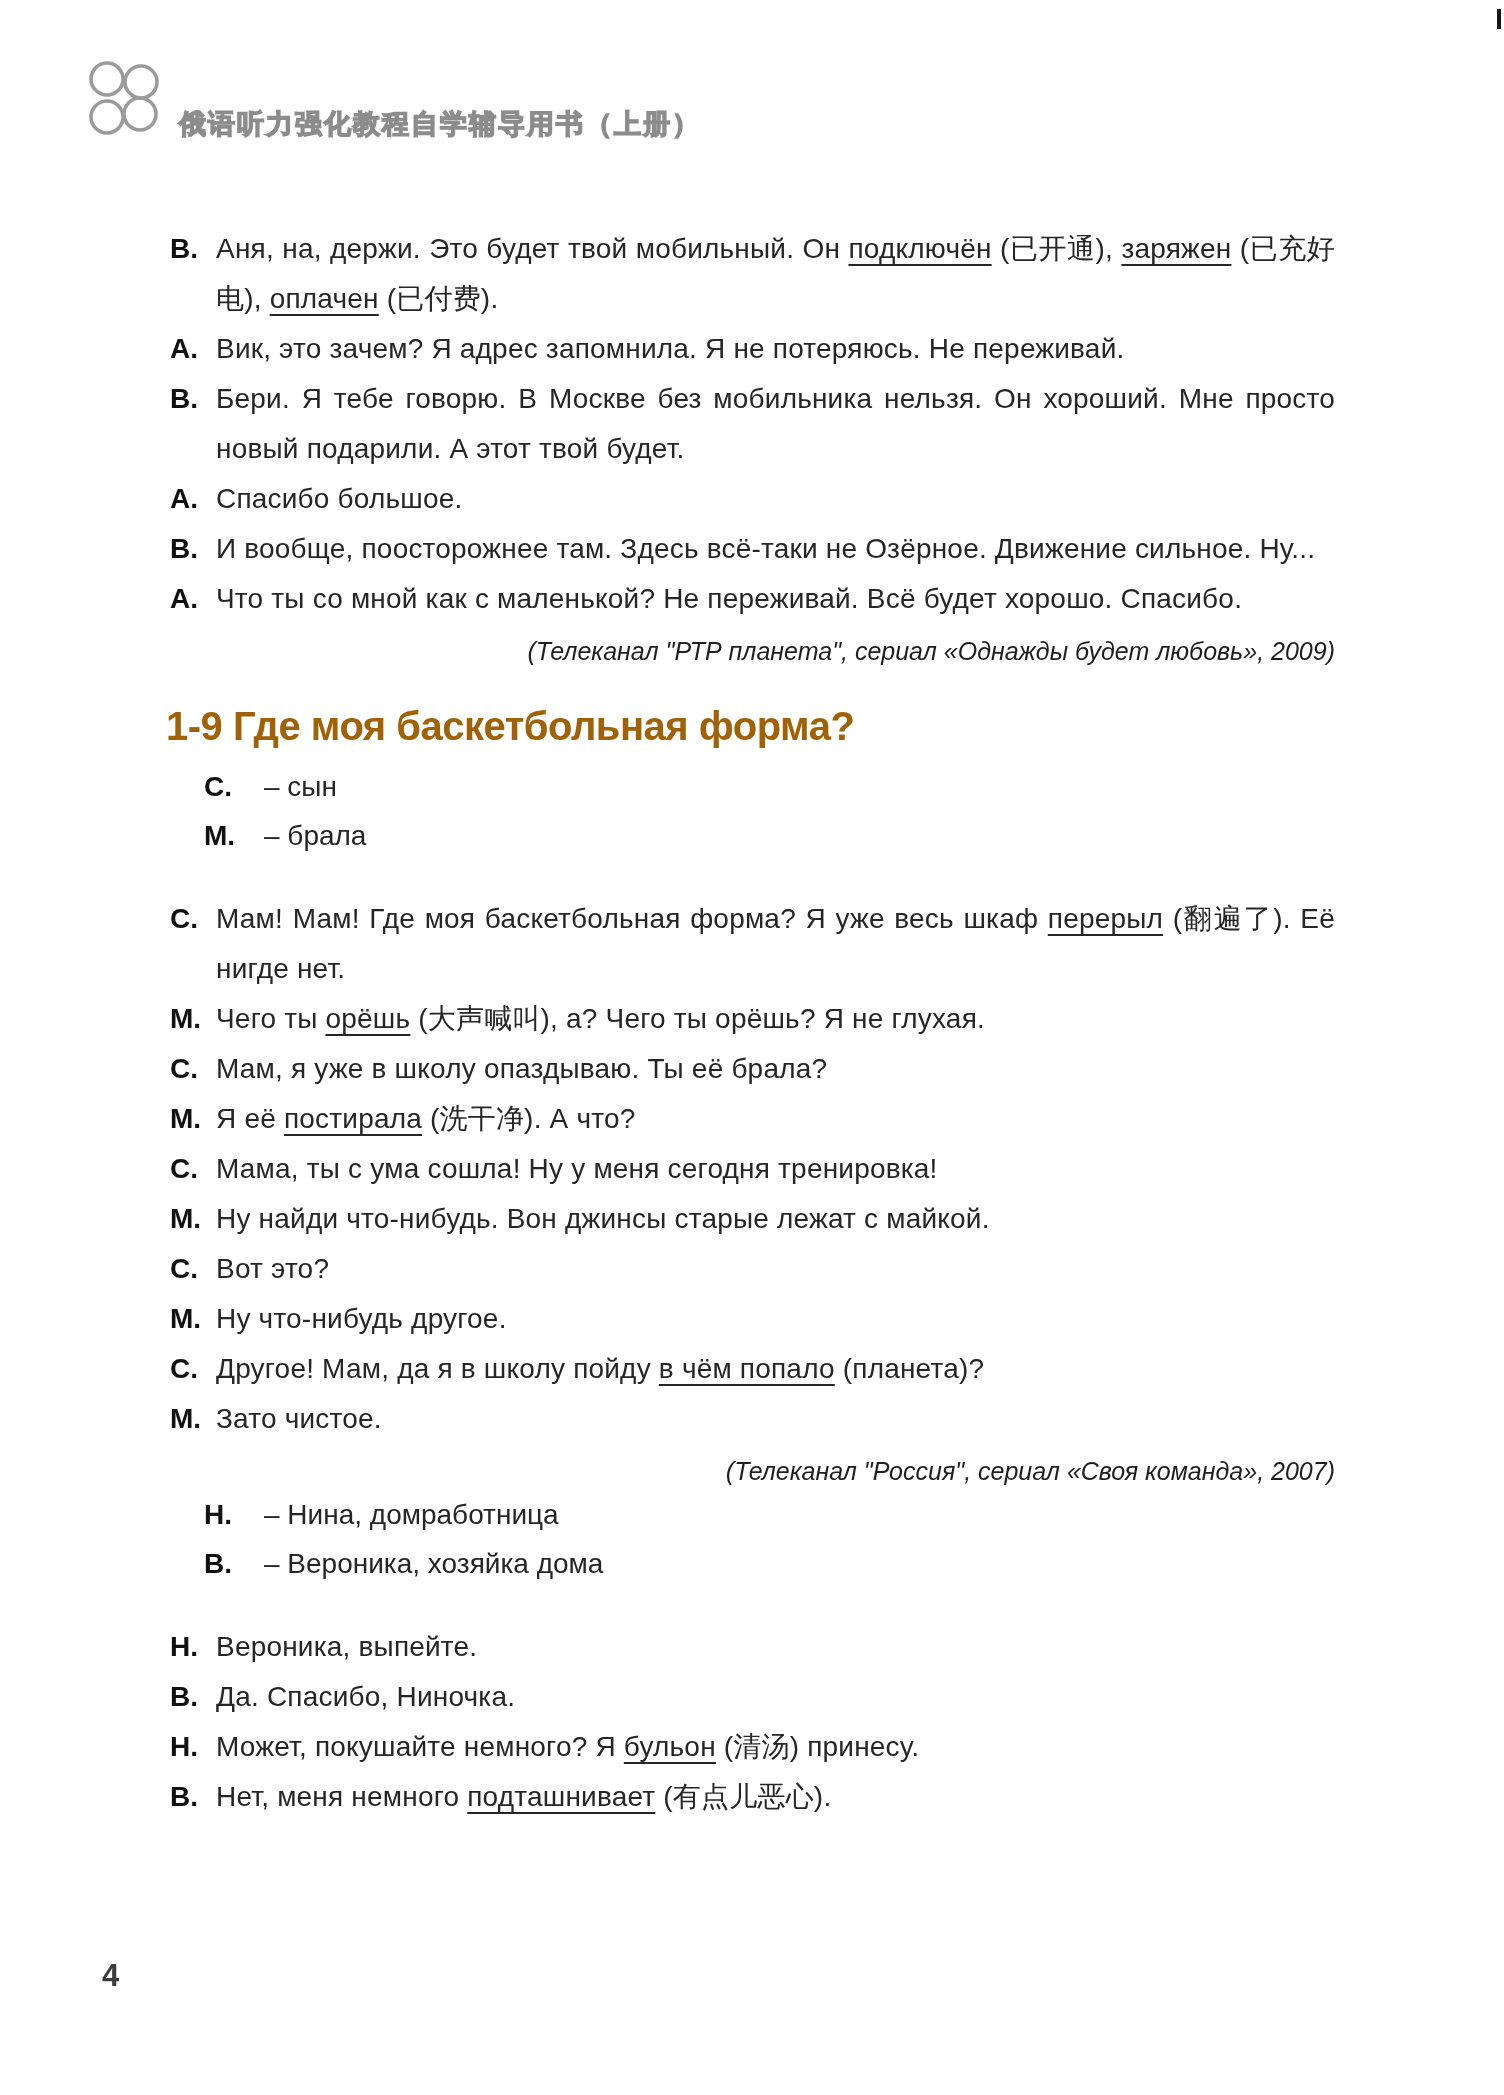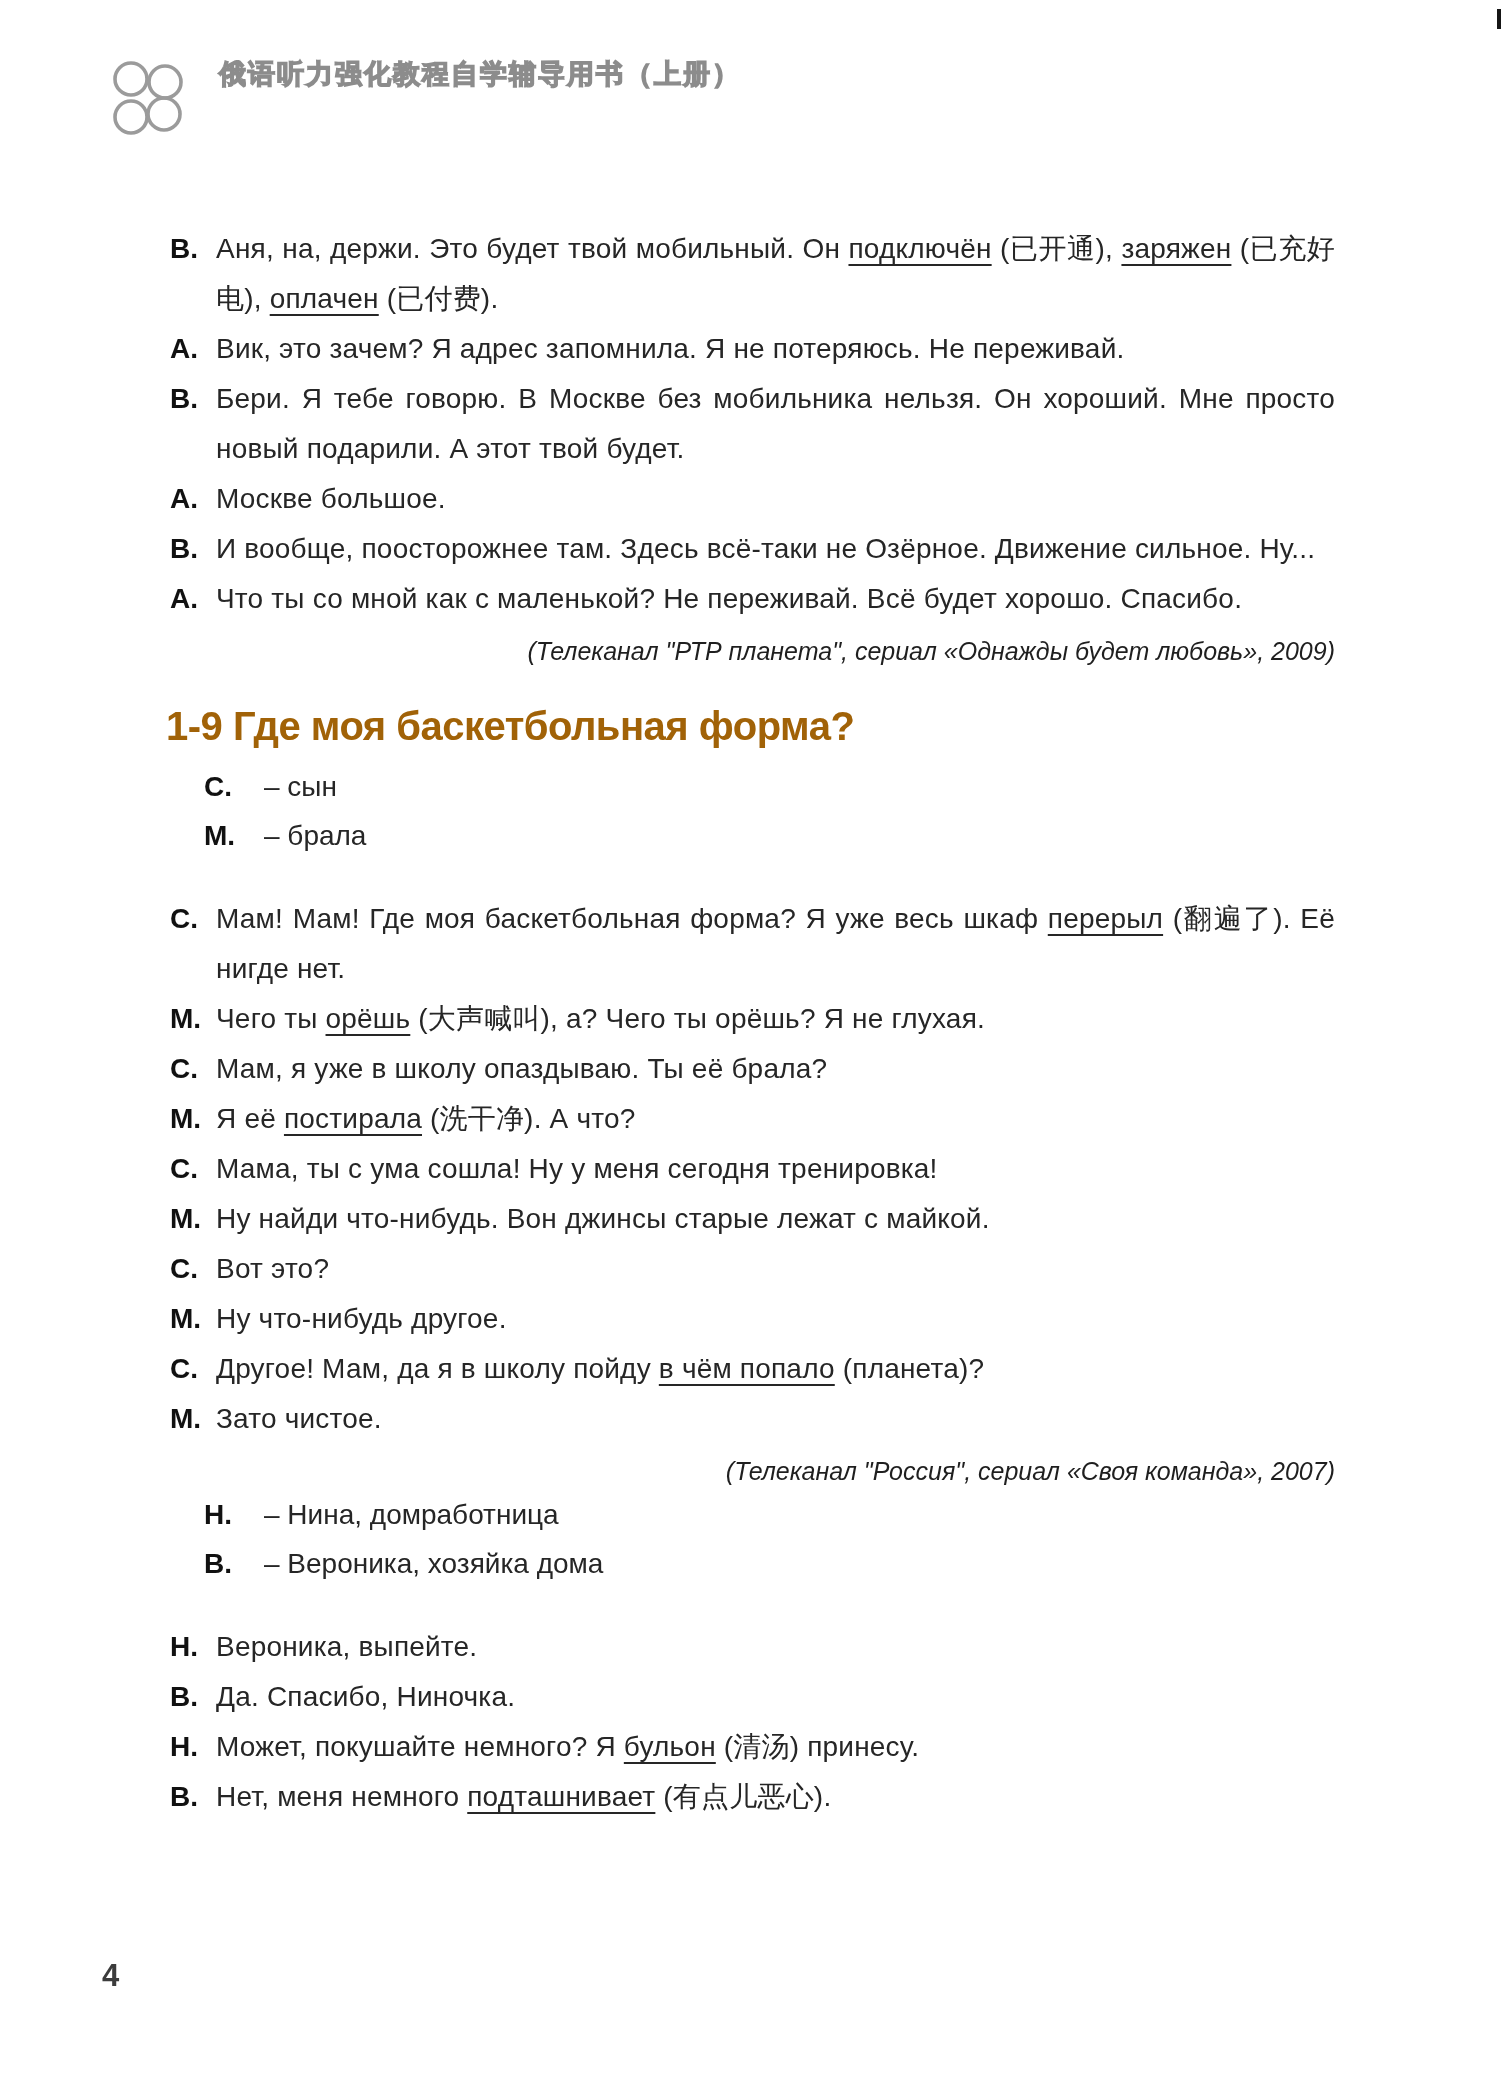--- a/index.html
+++ b/index.html
@@ -6,21 +6,21 @@
   .page {
     position:relative;
     width:1504px; height:2095px;
     margin:0 auto;
     background:#ffffff;
     font-family:"Liberation Sans","DejaVu Sans",sans-serif;
     color:#262626;
     overflow:hidden;
   }
   
-  .header { position:absolute; top:56px; left:103px; display:flex; align-items:flex-start; gap:16px; }
+  .header { position:absolute; top:56px; left:79px; display:flex; align-items:flex-end; }
   .logo { width:100px; height:86px; }
   .logo circle { fill:none; stroke:#9b9b9b; stroke-width:3.6; }
   .book-title {
     font-size:27px; font-weight:bold; letter-spacing:2px;
     color:#9a9a9a;
     -webkit-text-fill-color:#fbfbfb;
     -webkit-text-stroke:1.4px #8c8c8c;
     white-space:nowrap;
   }
   
@@ -81,21 +81,21 @@
           <div class="dlg-line">
             <span class="spk">А.</span>
             <span class="txt"><span>Вик, это зачем? Я адрес запомнила. Я не потеряюсь. Не переживай.</span></span>
           </div>
           <div class="dlg-line">
             <span class="spk">В.</span>
             <span class="txt"><span>Бери. Я тебе говорю. В Москве без мобильника нельзя. Он хороший. Мне просто новый подарили. А этот твой будет.</span></span>
           </div>
           <div class="dlg-line">
             <span class="spk">А.</span>
-            <span class="txt"><span>Москве большое.</span></span>
+            <span class="txt"><span>Спасибо большое.</span></span>
           </div>
           <div class="dlg-line">
             <span class="spk">В.</span>
             <span class="txt"><span>И вообще, поосторожнее там. Здесь всё-таки не Озёрное. Движение сильное. Ну...</span></span>
           </div>
           <div class="dlg-line">
             <span class="spk">А.</span>
             <span class="txt"><span>Что ты со мной как с маленькой? Не переживай. Всё будет хорошо. Спасибо.</span></span>
           </div>
         </div>

